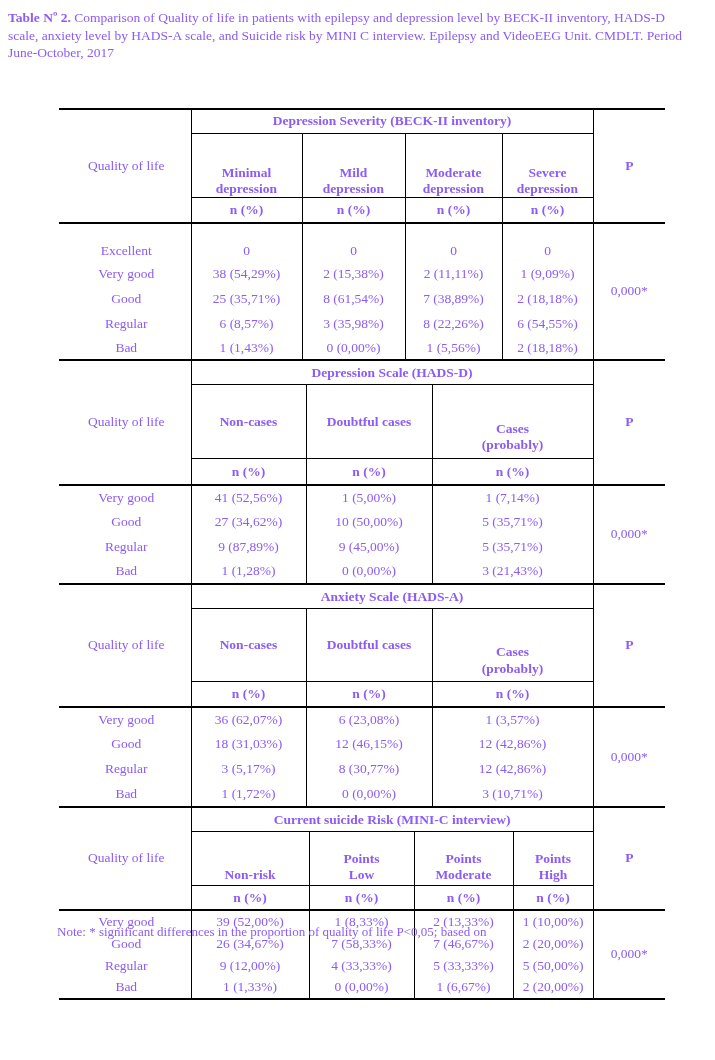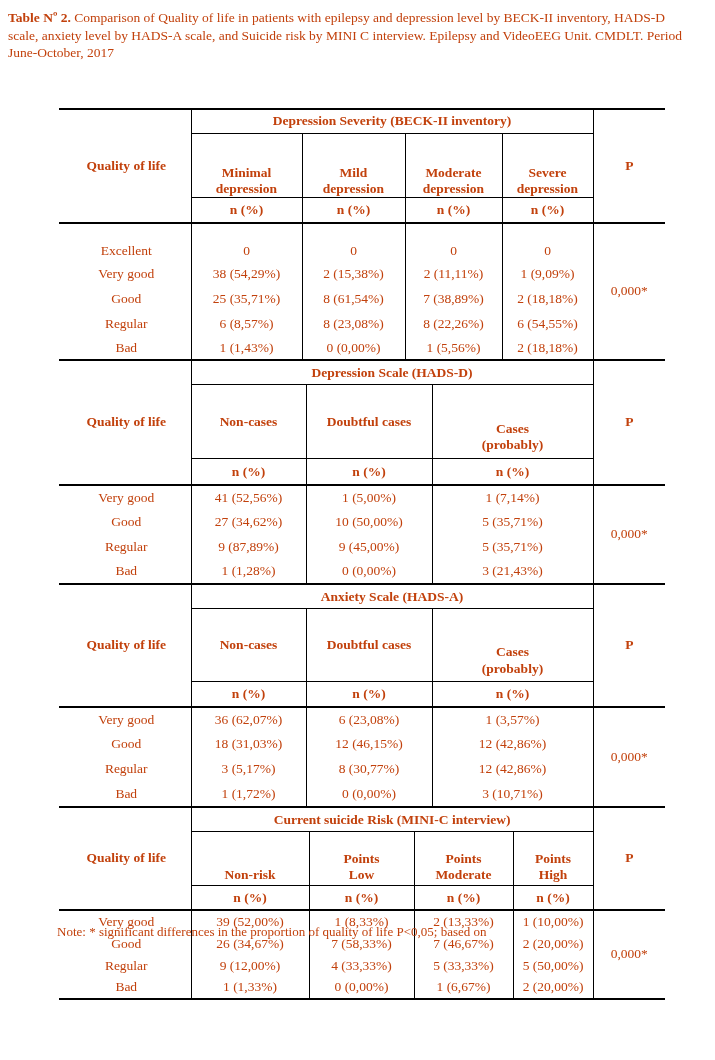--- a/index.html
+++ b/index.html
@@ -1,30 +1,30 @@
 <!DOCTYPE html>
 <html><head>
 <meta charset="utf-8">
 <style>
   html,body { margin:0; padding:0; background:#fff; }
   .page {
     position:relative; width:715px; height:1060px; background:#ffffff;
-    font-family:"Liberation Serif","DejaVu Serif",serif; color:#c2410c;
+    font-family:"Liberation Serif","DejaVu Serif",serif; color:#8b5cf6;
   }
   .title { position:absolute; left:8px; top:9px; width:676px; font-size:13.5px; line-height:17.5px; }
   .title .tl { font-weight:bold; }
   .tablewrap { position:absolute; left:59px; top:108px; width:606px; }
   table.t { border-collapse:collapse; table-layout:fixed; width:606px; font-size:13.5px; }
   table.t td { padding:0; text-align:center; vertical-align:middle; overflow:hidden; }
   table.first { border-top:2px solid #000; }
   .vl  { border-left:1px solid #000; }
   .bb  { border-bottom:1px solid #000; }
   .hb  { border-bottom:2px solid #000; }   
   .b   { font-weight:bold; }
-  .qol { font-weight:bold; text-align:right; padding-left:3px !important; }
+  .qol { font-weight:normal; text-align:right; padding-left:3px !important; }
   .lbl { text-align:left; padding-left:3px !important; }
   .nw  { display:inline-block; max-width:76px; line-height:1.22;margin-top:31px; }
   .nw2 { display:inline-block; max-width:62px; line-height:1.22; }
   .vab { vertical-align:bottom !important; padding-bottom:2px !important; }
   .note { position:absolute; left:57px; top:922px; width:612px; font-size:13px; line-height:19px; }
 </style>
 </head>
 <body>
 
 <div class="page">
@@ -88,21 +88,21 @@
       <tr style="height:25px">
         <td class="lbl">Good</td>
         <td class="vl">25 (35,71%)</td>
         <td class="vl">8 (61,54%)</td>
         <td class="vl">7 (38,89%)</td>
         <td class="vl">2 (18,18%)</td>
       </tr>
       <tr style="height:25px">
         <td class="lbl">Regular</td>
         <td class="vl">6 (8,57%)</td>
-        <td class="vl">8 (23,08%)</td>
+        <td class="vl">3 (35,98%)</td>
         <td class="vl">8 (22,26%)</td>
         <td class="vl">6 (54,55%)</td>
       </tr>
       <tr style="height:23px">
         <td class="lbl hb">Bad</td>
         <td class="vl hb">1 (1,43%)</td>
         <td class="vl hb">0 (0,00%)</td>
         <td class="vl hb">1 (5,56%)</td>
         <td class="vl hb">2 (18,18%)</td>
       </tr>

